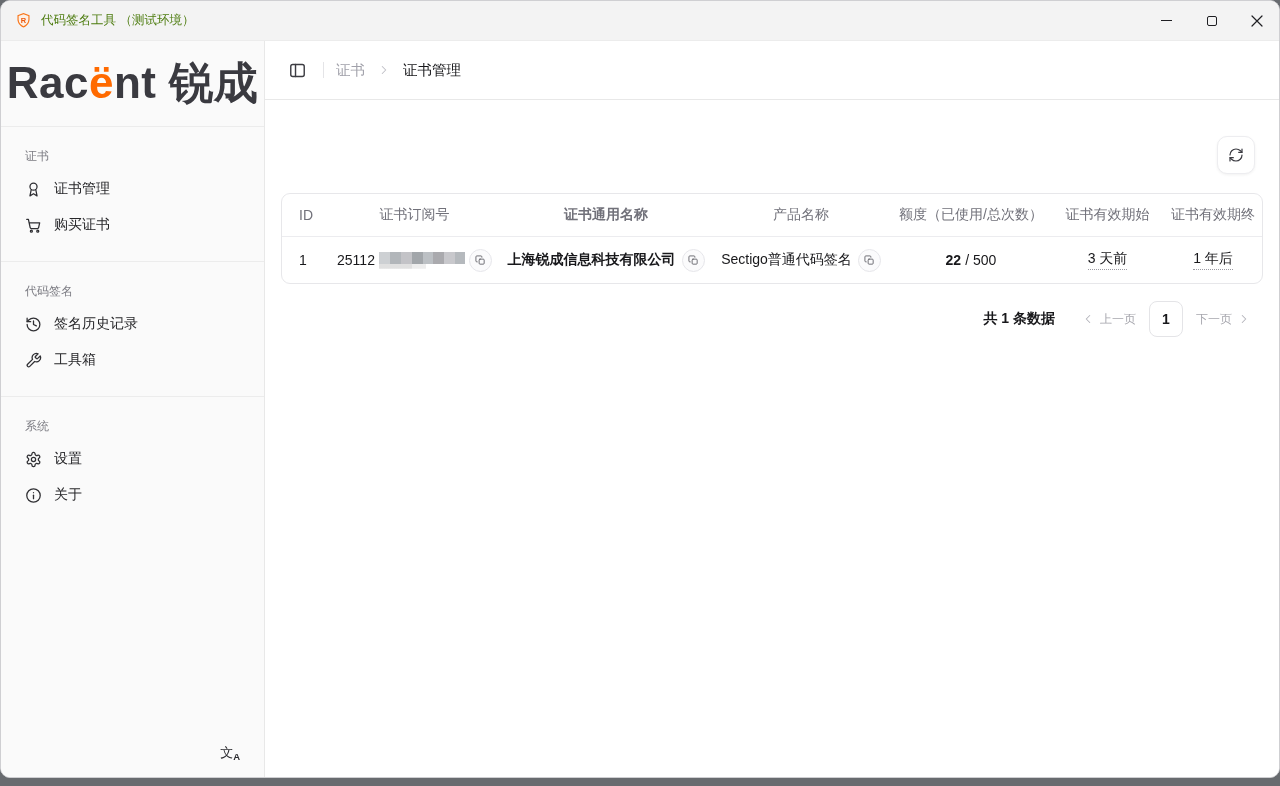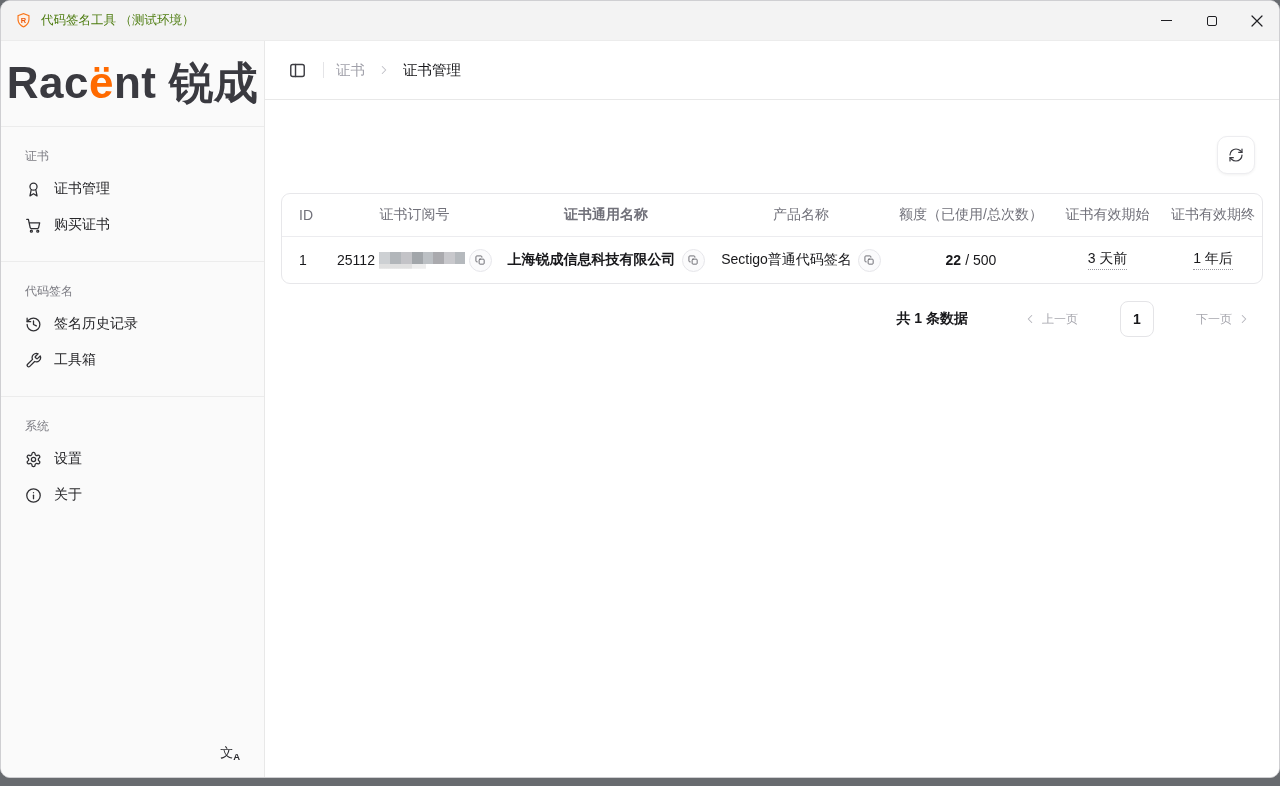--- a/index.html
+++ b/index.html
@@ -99,21 +99,21 @@
   .copy-btn {
     width:23px; height:23px; border-radius:50%; background:#fbfbfc;
     border:1px solid #e6e6ea; display:inline-flex; align-items:center; justify-content:center;
     cursor:pointer; flex:0 0 auto;
   }
   .copy-btn svg { width:11px; height:11px; stroke:#55555c; }
   .quota-used { font-weight:700; }
   .quota-sep, .quota-total { margin-left:4px; }
   .date-chip { border-bottom:1px dotted #9a9aa2; padding-bottom:1px; cursor:default; }
   
-  .pagination { display:flex; justify-content:flex-end; align-items:center; margin-top:17px; margin-right:12px;gap:29px; }
+  .pagination { display:flex; justify-content:flex-end; align-items:center; margin-top:17px; margin-right:12px; }
   .pg-total { font-weight:700; font-size:14px; color:#18181b; margin-right:26px; }
   .pg-nav { display:flex; align-items:center; gap:5px; color:#a6a6ad; font-size:12px;
     background:none; border:none; cursor:default; }
   .pg-nav svg { width:14px; height:14px; stroke:#b4b4bb; }
   .pg-page {
     width:34px; height:36px; margin:0 13px; background:#fff;
     border:1px solid #e4e4e7; border-radius:8px; font-weight:700; font-size:14px; color:#18181b;
     display:flex; align-items:center; justify-content:center; cursor:pointer;
   }
   svg.ln { fill:none; stroke-width:1.8; stroke-linecap:round; stroke-linejoin:round; }

